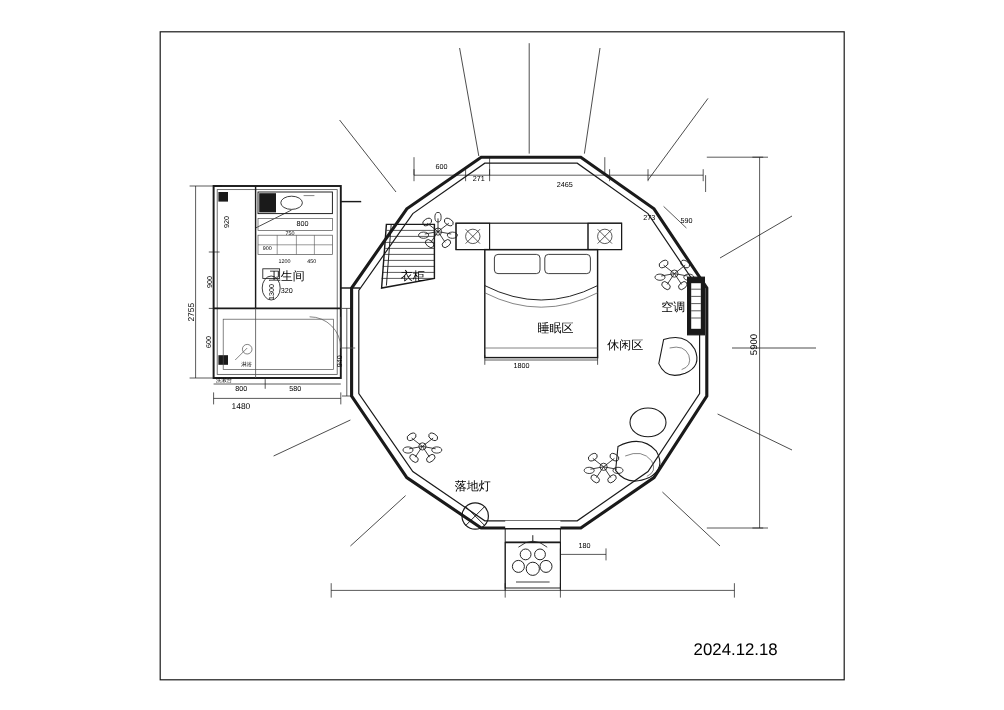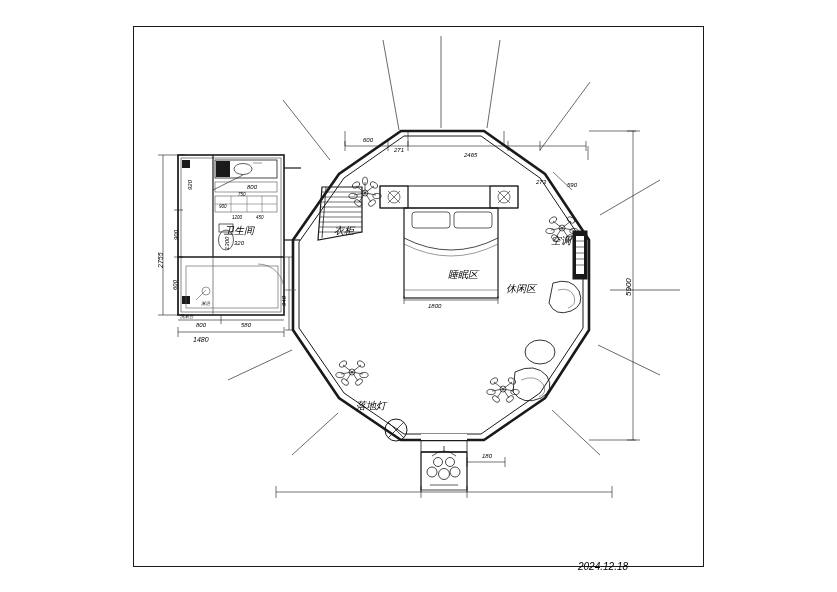--- a/index.html
+++ b/index.html
@@ -11,21 +11,20 @@
     width: 837px;
     height: 592px;
     font-family: "Liberation Sans", sans-serif;
     overflow: hidden;
   }
   #sheet {
     position: relative;
     width: 837px;
     height: 485px;
     background: #ffffff;
-    font-style: italic;
   }
   #sheet svg {
     position: absolute;
     left: 0;
     top: 0;
   }
   .lbl {
     position: absolute;
     white-space: nowrap;
     color: #000000;
@@ -36,22 +35,21 @@
     font-size: 10px;
   }
   .dim {
     font-size: 6px;
   }
   .dim-v {
     font-size: 6px;
     transform-origin: 0 0;
   }
   .date {
-    font-size: 10px;
-    margin-top: 28px;
+    font-size: 14px;
   }
   .tiny {
     font-size: 4.5px;
   }
 </style>
 </head>
 <body>
 
 <div id="sheet">
 
@@ -317,23 +315,23 @@
       <line x1="404" y1="300" x2="498" y2="300"></line>
       <line x1="404" y1="296" x2="404" y2="304"></line>
       <line x1="498" y1="296" x2="498" y2="304"></line>
     </g>
 
   </svg>
 
   <div class="lbl room-label" style="left:224px; top:226px;">卫生间</div>
   <div class="lbl room-label" style="left:334px; top:226px;">衣柜</div>
   <div class="lbl room-label" style="left:448px; top:270px;">睡眠区</div>
-  <div class="lbl room-label" style="left:551px; top:236px;">空调</div>
+  <div class="lbl room-label" style="left:551px; top:252px;">空调</div>
   <div class="lbl room-label" style="left:506px; top:284px;">休闲区</div>
-  <div class="lbl room-label" style="left:356px; top:401px;">落地灯</div>
+  <div class="lbl room-label" style="left:379px; top:401px;">落地灯</div>
 
   <div class="lbl dim" style="left:193px; top:336px; font-size:7px;">1480</div>
   <div class="lbl dim" style="left:196px; top:322px;">800</div>
   <div class="lbl dim" style="left:241px; top:322px;">580</div>
   <div class="lbl dim" style="left:247px; top:184px;">800</div>
   <div class="lbl dim" style="left:234px; top:240px;">320</div>
   <div class="lbl dim" style="left:363px; top:137px;">600</div>
   <div class="lbl dim" style="left:394px; top:147px;">271</div>
   <div class="lbl dim" style="left:464px; top:152px;">2465</div>
   <div class="lbl dim" style="left:536px; top:179px;">273</div>

